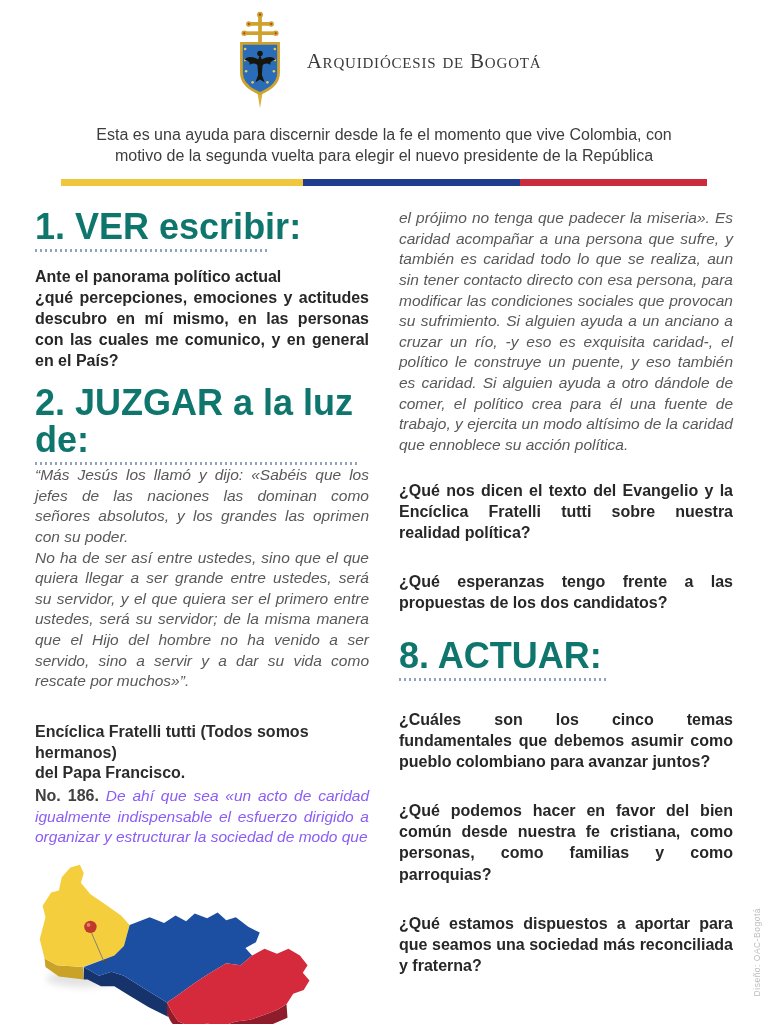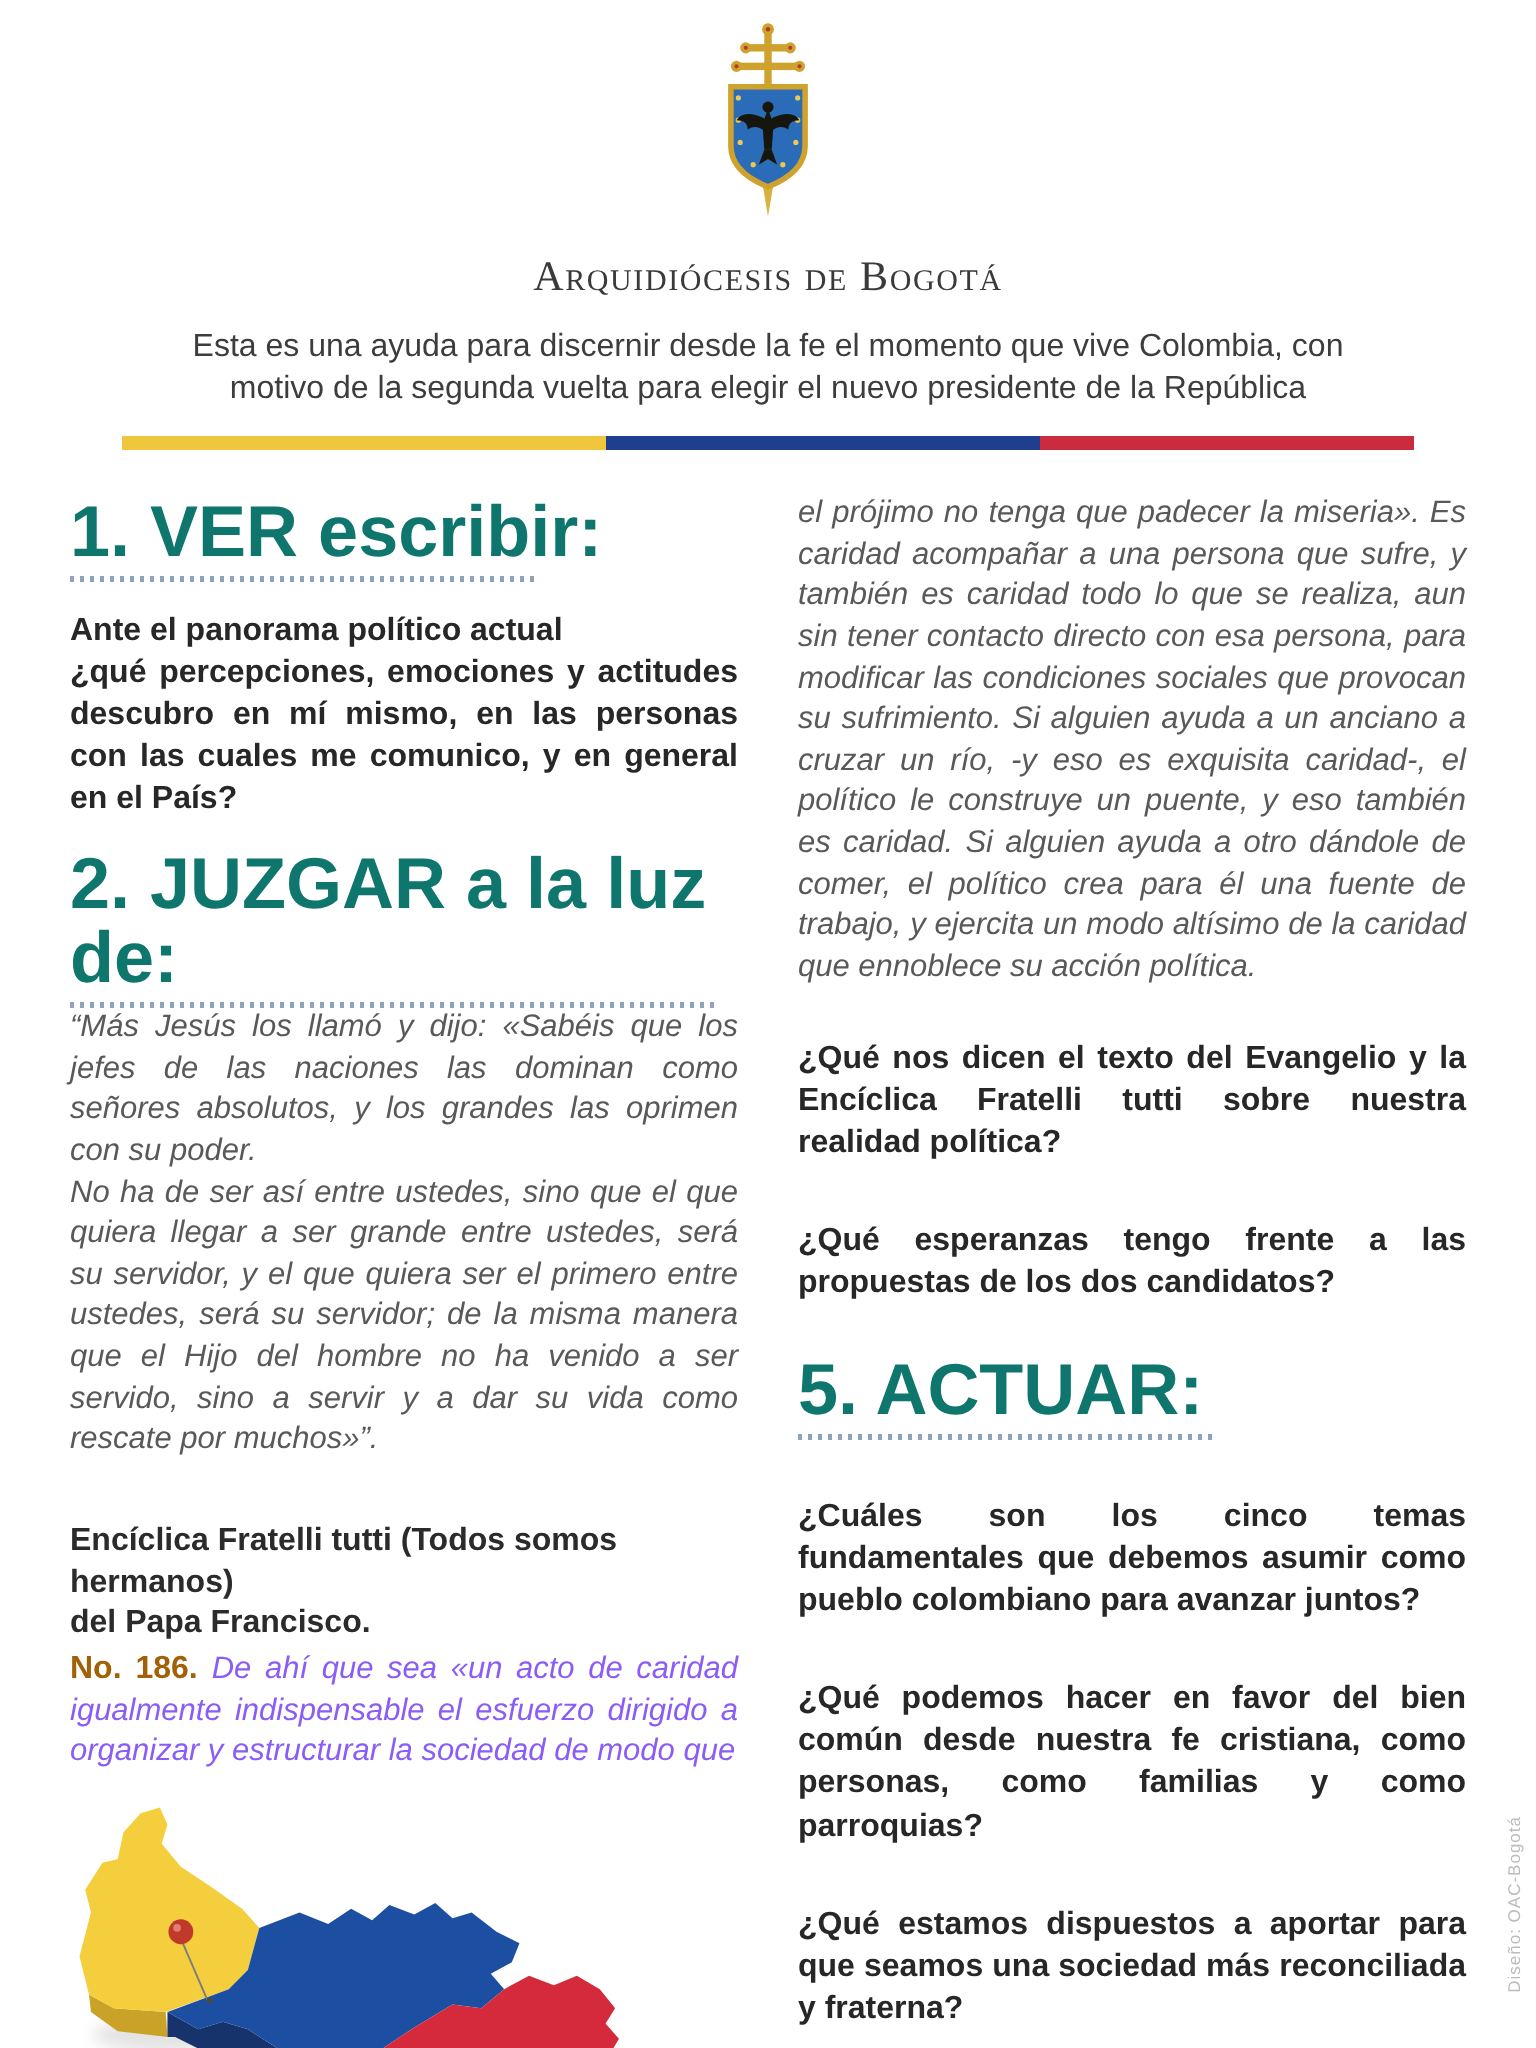--- a/index.html
+++ b/index.html
@@ -7,21 +7,21 @@
   body {
     font-family: "Liberation Sans", sans-serif;
     background: #ffffff;
     color: #3f3f3f;
     position: relative;
     overflow: hidden;
   }
   .page { width: 768px; height: 1024px; position: relative; padding-top: 10px; }
 
   
-  .header { display: flex; justify-content: center; align-items: center; gap: 14px; flex-direction: column; }
+  .header { display: flex; justify-content: center; align-items: center; gap: 14px; }
   .crest { width: 66px; height: 102px; flex: 0 0 auto; }
   .org-name {
     font-family: "Liberation Serif", serif;
     font-variant: small-caps;
     font-size: 21px;
     letter-spacing: 0.8px;
     color: #3a3a3a;
   }
   .main-title {
     text-align: center;
@@ -95,21 +95,21 @@
   }
   .ref-bold { font-weight: bold; color: #2b2b2b; font-size: 16px; line-height: 1.3; white-space: pre-line; }
 
   .mt-14 { margin-top: 14px; }
   .mt-18 { margin-top: 28px; }
   .mt-24 { margin-top: 24px; }
   .mt-28 { margin-top: 12px; }
 
   .fratelli-block { margin-top: 30px; }
   .inline-quote { text-align: justify; margin-top: 2px; }
-  .inline-quote .lead { font-weight: bold; color: #a16207; font-size: 16px; }
+  .inline-quote .lead { font-weight: bold; color: #404040; font-size: 16px; }
   .inline-quote .rest { font-style: italic; color: #8b5cf6; font-size: 15.5px; line-height: 1.33; }
 
   .map-wrap { margin-top: 10px; margin-left: -12px; width: 330px; }
 
   .credit {
     position: absolute;
     right: 6px;
     bottom: 28px;
     writing-mode: vertical-rl;
     transform: rotate(180deg);
@@ -233,21 +233,21 @@
     </div>
 
     <div class="col-right">
 
       <p class="p-italic">el prójimo no tenga que padecer la miseria». Es caridad acompañar a una persona que sufre, y también es caridad todo lo que se realiza, aun sin tener contacto directo con esa persona, para modificar las condiciones sociales que provocan su sufrimiento. Si alguien ayuda a un anciano a cruzar un río, -y eso es exquisita caridad-, el político le construye un puente, y eso también es caridad. Si alguien ayuda a otro dándole de comer, el político crea para él una fuente de trabajo, y ejercita un modo altísimo de la caridad que ennoblece su acción política.</p>
 
       <p class="q-bold mt-24">¿Qué nos dicen el texto del Evangelio y la Encíclica Fratelli tutti sobre nuestra realidad política?</p>
 
       <p class="q-bold mt-18">¿Qué esperanzas tengo frente a las propuestas de los dos candidatos?</p>
 
-      <h2 class="sec-heading mt-24">5. ACTUAR:</h2>
+      <h2 class="sec-heading mt-24">8. ACTUAR:</h2>
       <div class="dotted w-actuar"></div>
 
 
       <p class="q-bold mt-18">¿Cuáles son los cinco temas fundamentales que debemos asumir como pueblo colombiano para avanzar juntos?</p>
 
       <p class="q-bold mt-18">¿Qué podemos hacer en favor del bien común desde nuestra fe cristiana, como personas, como familias y como parroquias?</p>
 
       <p class="q-bold mt-18">¿Qué estamos dispuestos a aportar para que seamos una sociedad más reconciliada y fraterna?</p>
 
     </div>

